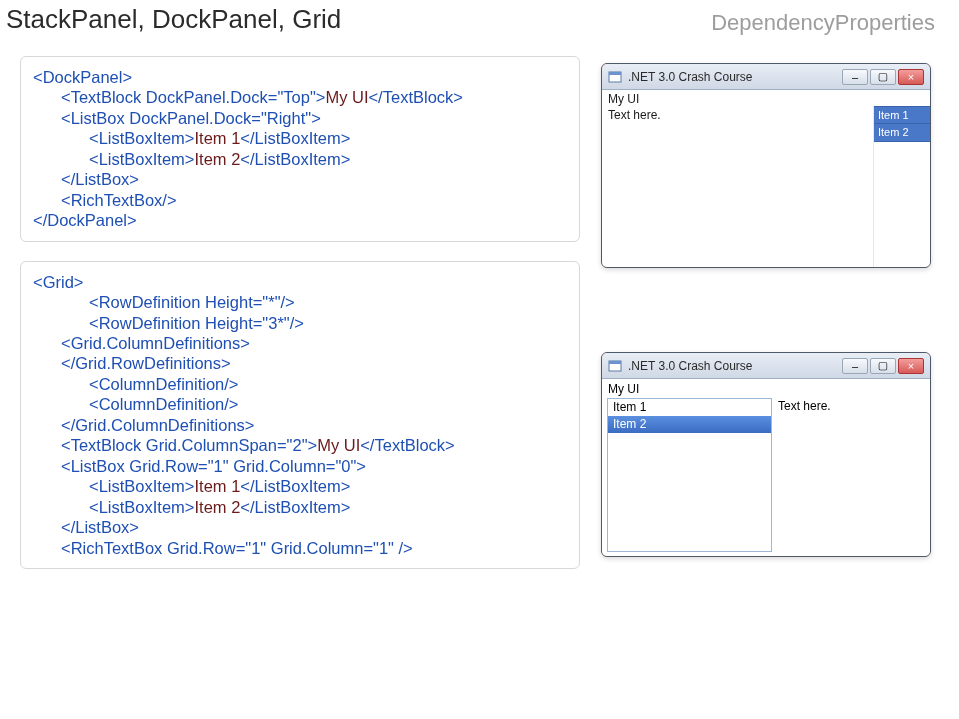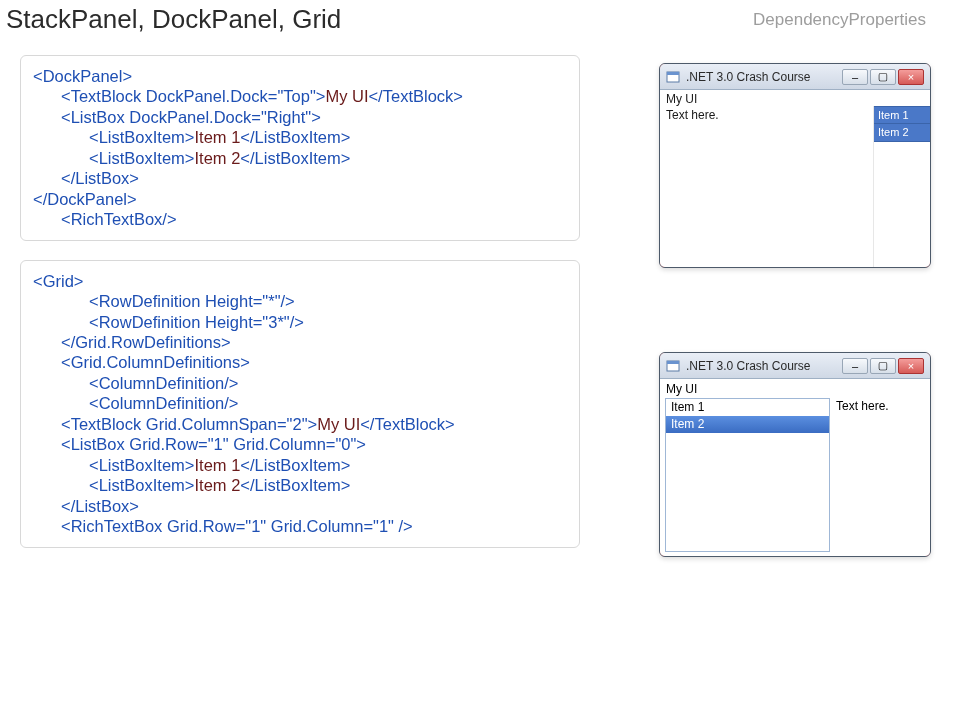--- a/index.html
+++ b/index.html
@@ -16,24 +16,24 @@
     display: flex;
     justify-content: space-between;
     align-items: flex-start;
     padding: 4px 20px 0 6px;
   }
   .title {
     font-size: 26px;
     color: #2b2b2b;
   }
   .subtitle {
-    font-size: 17px;
+    font-size: 22px;
     color: #9d9d9d;
     margin-top: 6px;
-    margin-right: 13px;
+    margin-right: 4px;
   }
 
   .code-box {
     position: relative;
     margin: 19px 0 0 20px;
     padding: 10px 12px 10px 12px;
     border: 1px solid #d8d8d8;
     border-radius: 6px;
     width: 560px;
     font-family: Arial, sans-serif;
@@ -45,21 +45,21 @@
   .code-box.second { width: 560px; }
   .code-box .line { white-space: nowrap; }
   .i1 { padding-left: 28px; }
   .i2 { padding-left: 56px; }
   .tag { color: #1e4fb3; }
   .txt { color: #6a1b1b; }
 
   
   .win {
     position: absolute;
-    width: 272px;
+    width: 330px;
     border: 1px solid #4d5a6a;
     border-radius: 6px;
     background: #fca5a5;
     box-shadow: 0 2px 5px rgba(0,0,0,.15);
     font-size: 12px;
     font-family: "Segoe UI", Arial, sans-serif;
   }
   .win1 { top: 63px; right: 28px; height: 205px; }
   .win2 { top: 352px; right: 28px; height: 205px; }
 
@@ -168,32 +168,33 @@
   <div class="subtitle">DependencyProperties</div>
 </div>
 
 <div class="code-box first">
   <div class="line"><span class="tag">&lt;DockPanel&gt;</span></div>
   <div class="line i1"><span class="tag">&lt;TextBlock DockPanel.Dock="Top"&gt;</span><span class="txt">My UI</span><span class="tag">&lt;/TextBlock&gt;</span></div>
   <div class="line i1"><span class="tag">&lt;ListBox DockPanel.Dock="Right"&gt;</span></div>
   <div class="line i2"><span class="tag">&lt;ListBoxItem&gt;</span><span class="txt">Item 1</span><span class="tag">&lt;/ListBoxItem&gt;</span></div>
   <div class="line i2"><span class="tag">&lt;ListBoxItem&gt;</span><span class="txt">Item 2</span><span class="tag">&lt;/ListBoxItem&gt;</span></div>
   <div class="line i1"><span class="tag">&lt;/ListBox&gt;</span></div>
+  <div class="line i1"><span class="tag">&lt;RichTextBox/&gt;</span></div>
   <div class="line"><span class="tag">&lt;/DockPanel&gt;</span></div>
-  <div class="line i1"><span class="tag">&lt;RichTextBox/&gt;</span></div>
 </div>
 
 <div class="code-box second">
   <div class="line"><span class="tag">&lt;Grid&gt;</span></div>
   <div class="line i2"><span class="tag">&lt;RowDefinition Height="*"/&gt;</span></div>
   <div class="line i2"><span class="tag">&lt;RowDefinition Height="3*"/&gt;</span></div>
+  <div class="line i1"><span class="tag">&lt;Grid.ColumnDefinitions&gt;</span></div>
   <div class="line i1"><span class="tag">&lt;/Grid.RowDefinitions&gt;</span></div>
-  <div class="line i1"><span class="tag">&lt;Grid.ColumnDefinitions&gt;</span></div>
   <div class="line i2"><span class="tag">&lt;ColumnDefinition/&gt;</span></div>
   <div class="line i2"><span class="tag">&lt;ColumnDefinition/&gt;</span></div>
+  <div class="line i1"><span class="tag">&lt;/Grid.ColumnDefinitions&gt;</span></div>
   <div class="line i1"><span class="tag">&lt;TextBlock Grid.ColumnSpan="2"&gt;</span><span class="txt">My UI</span><span class="tag">&lt;/TextBlock&gt;</span></div>
   <div class="line i1"><span class="tag">&lt;ListBox Grid.Row="1" Grid.Column="0"&gt;</span></div>
   <div class="line i2"><span class="tag">&lt;ListBoxItem&gt;</span><span class="txt">Item 1</span><span class="tag">&lt;/ListBoxItem&gt;</span></div>
   <div class="line i2"><span class="tag">&lt;ListBoxItem&gt;</span><span class="txt">Item 2</span><span class="tag">&lt;/ListBoxItem&gt;</span></div>
   <div class="line i1"><span class="tag">&lt;/ListBox&gt;</span></div>
   <div class="line i1"><span class="tag">&lt;RichTextBox Grid.Row="1" Grid.Column="1" /&gt;</span></div>
 </div>
 
 <div class="win win1">
   <div class="win-titlebar">

